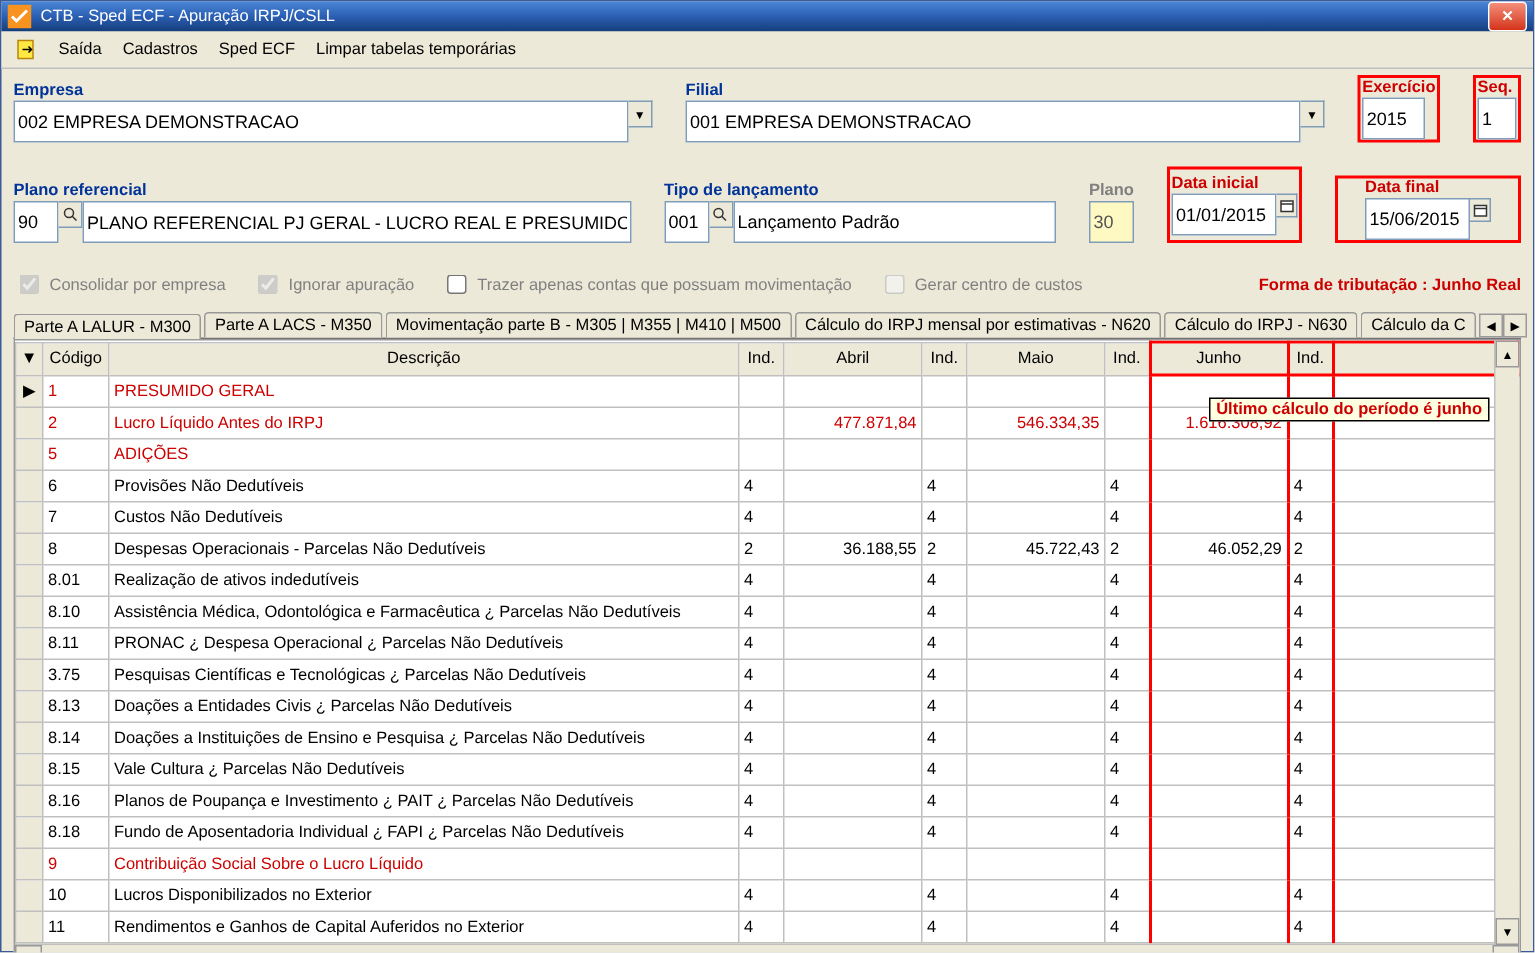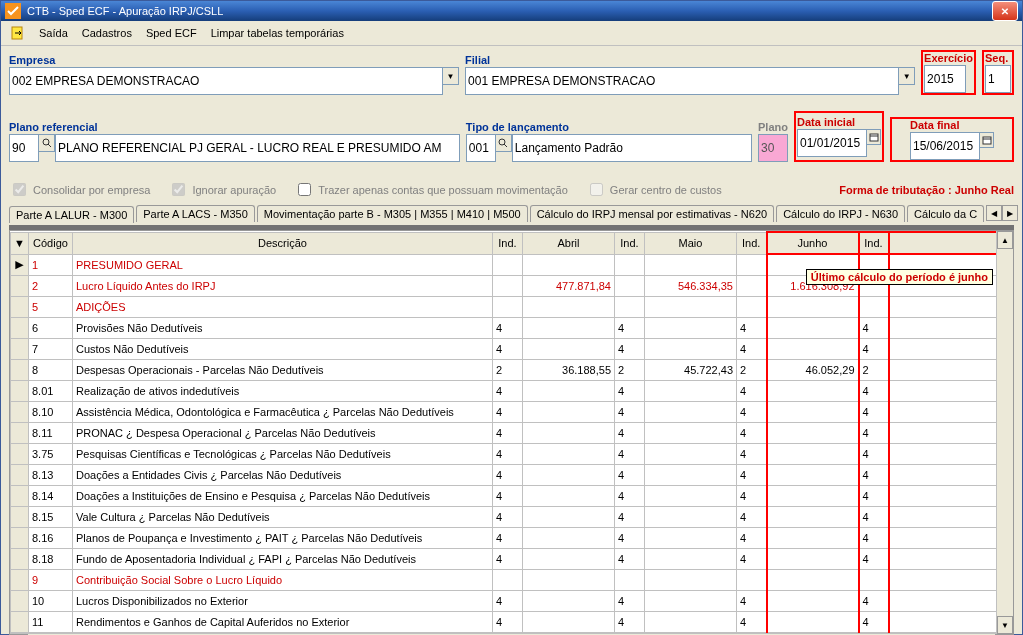--- a/index.html
+++ b/index.html
@@ -6,32 +6,32 @@
 .window{width:1023px;height:635px;display:flex;flex-direction:column;border:1px solid #3b5a9a;background:#ece9d8;box-sizing:border-box}
 .titlebar{height:28px;background:linear-gradient(to bottom,#4a86d6 0%,#2b5fb3 50%,#153d7a 100%);display:flex;align-items:center;padding:0 4px;color:#fff;font-weight:normal}
 .titlebar .ticon{width:16px;height:16px;margin-right:6px}
 .titlebar .title{flex:1}
 .tbtn{width:24px;height:18px;margin-left:2px;border:1px solid #fff;display:flex;align-items:center;justify-content:center;font-weight:bold;font-size:10px;cursor:pointer}
 .tbtn.close{background:linear-gradient(to bottom,#f48f7b,#d4341a);border-radius:3px}
 .menubar{height:24px;background:#ece9d8;display:flex;align-items:center;gap:14px;padding:4px 8px;border-bottom:1px solid #c0c0c0}
 .menubar .exiticon{width:16px;height:16px}
 .menubar span{cursor:pointer}
 .content{padding:4px 8px;flex:1;display:flex;flex-direction:column}
-.row{display:flex;gap:6px;margin-bottom:16px;align-items:flex-end}
+.row{display:flex;gap:22px;margin-bottom:16px;align-items:flex-end}
 .field{display:flex;flex-direction:column}
 .field label{color:#003399;font-weight:bold;margin-bottom:1px}
 .field.red label{color:#cc0000}
 input[type=text],select{font-family:inherit;font-size:12px;height:28px;border:1px solid #7f9db9;background:#fff;padding:0 2px;box-sizing:border-box}
-input[disabled],select[disabled]{background:#f9a8d4}
+input[disabled],select[disabled]{background:#fef9c3}
 .dropdown{display:flex}
 .dropdown input{flex:1}
 .ddbtn{width:16px;height:18px;border:1px solid #7f9db9;border-left:none;background:#ece9d8;display:flex;align-items:center;justify-content:center;font-size:8px;cursor:pointer;box-sizing:border-box}
 .checkrow{display:flex;gap:18px;align-items:center;padding:2px 0}
 .checkrow label{color:#808080;display:flex;align-items:center;gap:4px}
-.tabstrip{display:flex;align-items:flex-start;height:20px;margin-top:4px;border-bottom:5px solid #737373;position:relative}
+.tabstrip{display:flex;align-items:flex-end;height:20px;margin-top:4px;border-bottom:1px solid #737373;position:relative}
 .tab{padding:2px 6px;border:1px solid #999;border-bottom:none;background:#ece9d8;margin-right:2px;border-radius:3px 3px 0 0;cursor:pointer;white-space:nowrap;font-size:11px}
 .tab.active{background:#ece9d8;position:relative;top:1px}
 .tabscroll{display:flex;margin-left:auto}
 .tabscroll div{width:14px;height:14px;border:1px solid #999;display:flex;align-items:center;justify-content:center;font-size:8px;cursor:pointer;background:#ece9d8}
 .gridwrap{flex:1;border:1px solid #999;background:#fff;overflow:hidden;display:flex;flex-direction:column;position:relative}
 .grid{border-collapse:collapse;width:100%;table-layout:fixed}
 .grid th,.grid td{border:1px solid #c0c0c0;padding:1px 3px;height:18px;font-size:11px;overflow:hidden;white-space:nowrap;text-overflow:ellipsis}
 .grid th{background:#ece9d8;font-weight:normal}
 .grid td.num{text-align:right}
 .grid td.rowhead{background:#ece9d8;width:18px;text-align:center}

